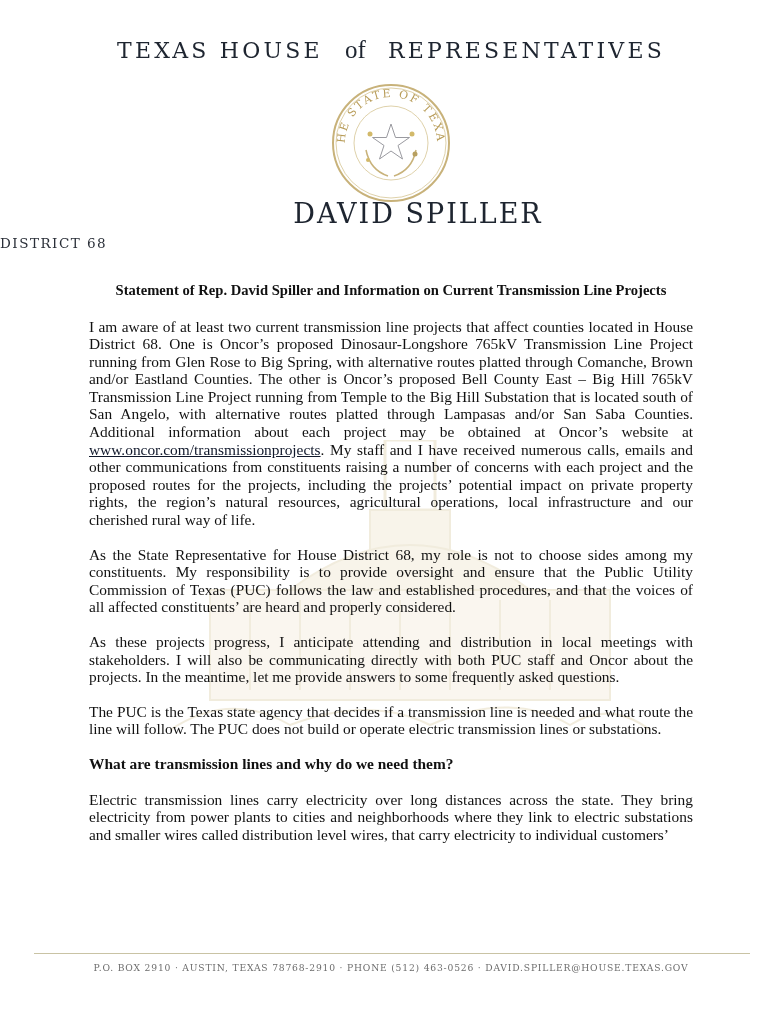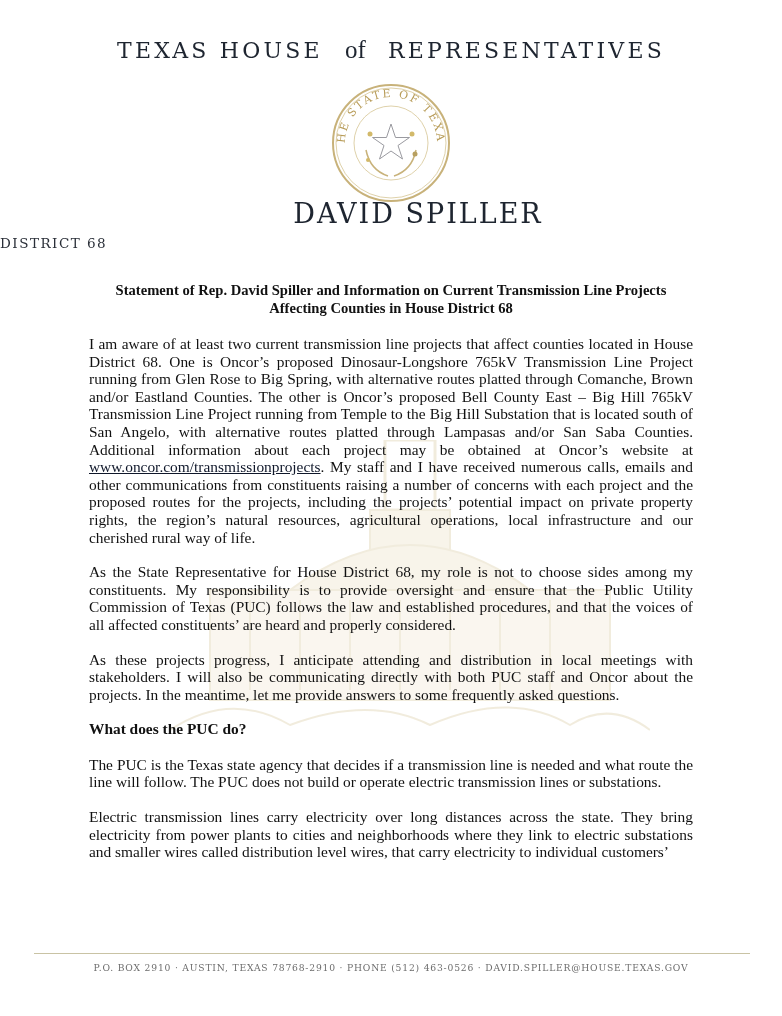--- a/index.html
+++ b/index.html
@@ -65,29 +65,28 @@
     <line x1="280" y1="160" x2="280" y2="250"></line>
     <line x1="330" y1="160" x2="330" y2="250"></line>
     <line x1="380" y1="160" x2="380" y2="250"></line>
   </g>
   <path d="M 0 290 Q 60 250 120 285 Q 200 255 260 285 Q 340 250 400 285 Q 440 260 480 290" fill="none" stroke="#d9c9a0" stroke-width="2"></path>
 </svg>
 
 <div class="content">
   <div class="doc-title">
     <div>Statement of Rep. David Spiller and Information on Current Transmission Line Projects</div>
-    <div>Affecting Counties in House District 68</div>
   </div>
 
   <p class="para"><span>I am aware of at least two current transmission line projects that affect counties located in House District 68.  One is Oncor’s proposed Dinosaur-Longshore 765kV Transmission Line Project running from Glen Rose to Big Spring, with alternative routes platted through Comanche, Brown and/or Eastland Counties.  The other is Oncor’s proposed Bell County East – Big Hill 765kV Transmission Line Project running from Temple to the Big Hill Substation that is located south of San Angelo, with alternative routes platted through Lampasas and/or San Saba Counties. Additional information about each project may be obtained at Oncor’s website at </span><a class="link">www.oncor.com/transmissionprojects</a><span>.  My staff and I have received numerous calls, emails and other communications from constituents raising a number of concerns with each project and the proposed routes for the projects, including the projects’ potential impact on private property rights, the region’s natural resources, agricultural operations, local infrastructure and our cherished rural way of life.</span></p>
 
   <p class="para">As the State Representative for House District 68, my role is not to choose sides among my constituents.  My responsibility is to provide oversight and ensure that the Public Utility Commission of Texas (PUC) follows the law and established procedures, and that the voices of all affected constituents’ are heard and properly considered.</p>
 
   <p class="para">As these projects progress, I anticipate attending and distribution in local meetings with stakeholders.  I will also be communicating directly with both PUC staff and Oncor about the projects.  In the meantime, let me provide answers to some frequently asked questions.</p>
 
-  <p class="faq-q">What does the PUC do?</p>
   <p class="para">The PUC is the Texas state agency that decides if a transmission line is needed and what route the line will follow. The PUC does not build or operate electric transmission lines or substations.</p>
 
+  <p class="faq-q">What are transmission lines and why do we need them?</p>
   <p class="para">Electric transmission lines carry electricity over long distances across the state.  They bring electricity from power plants to cities and neighborhoods where they link to electric substations and smaller wires called distribution level wires, that carry electricity to individual customers’</p>
 </div>
 
 <div class="footer-rule"></div>
 <div class="footer">P.O. BOX 2910 · AUSTIN, TEXAS 78768-2910 · PHONE (512) 463-0526 · DAVID.SPILLER@HOUSE.TEXAS.GOV</div>
 
 </body></html>

